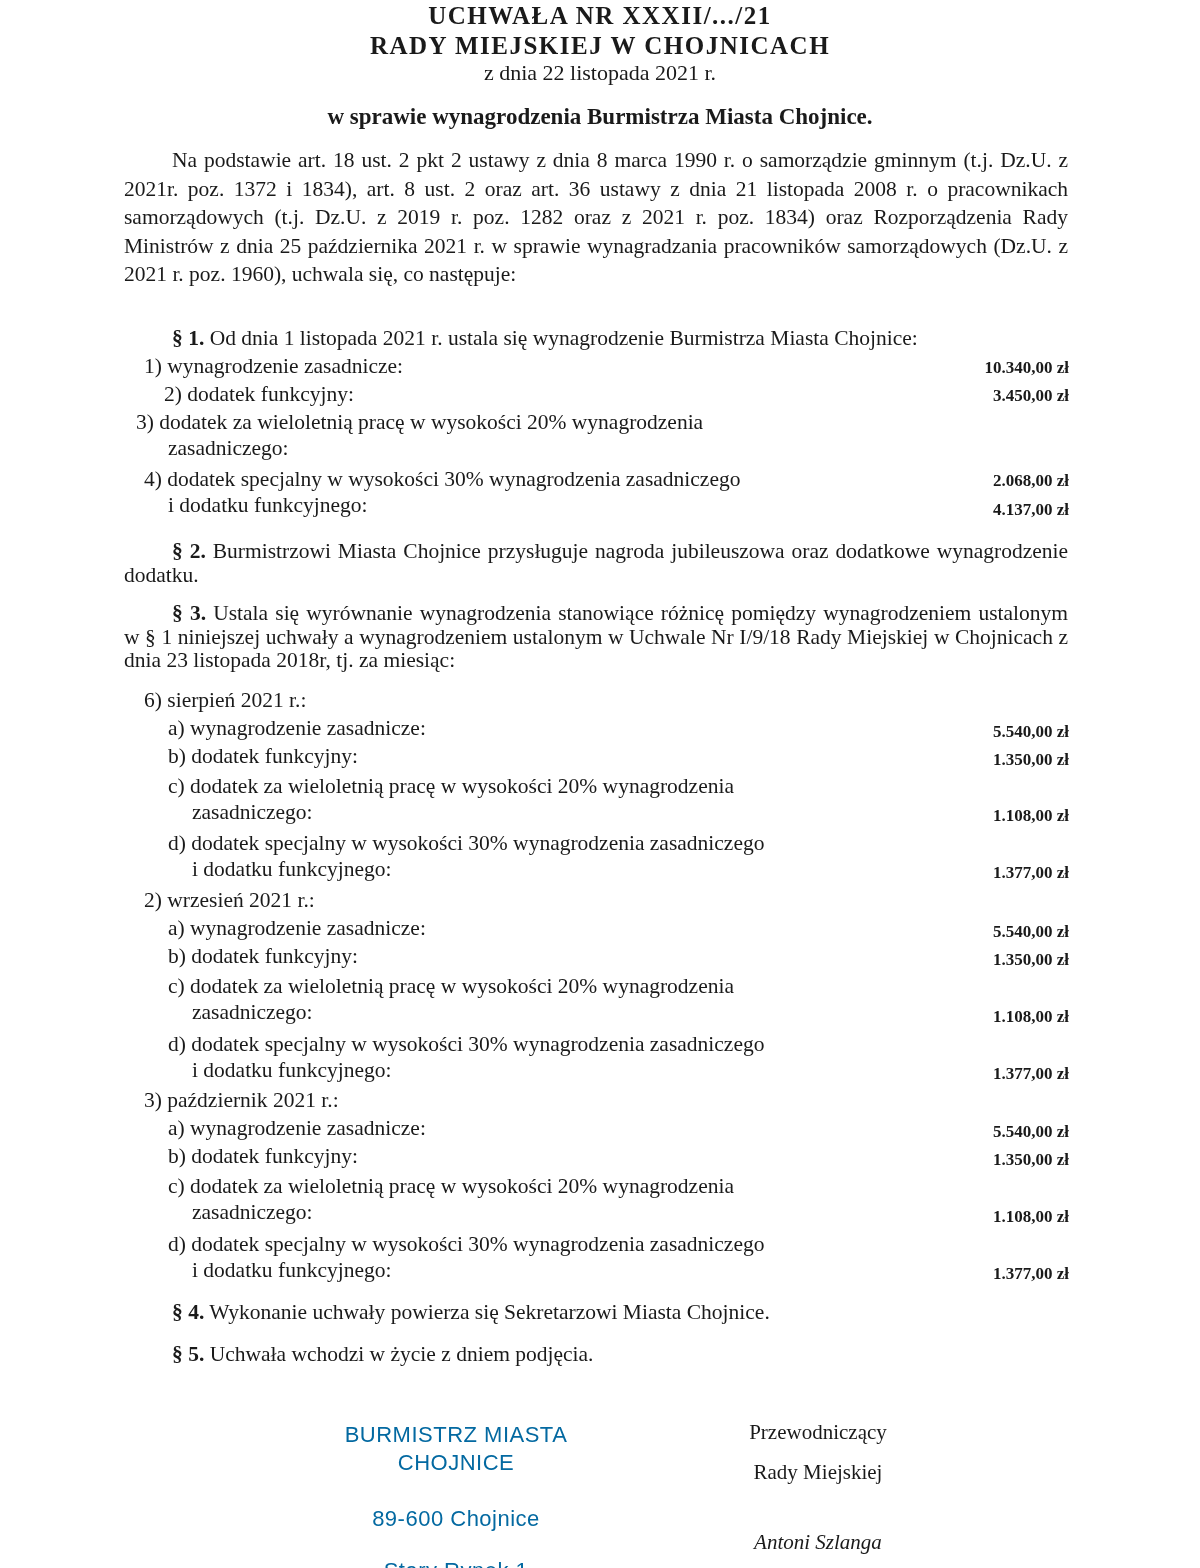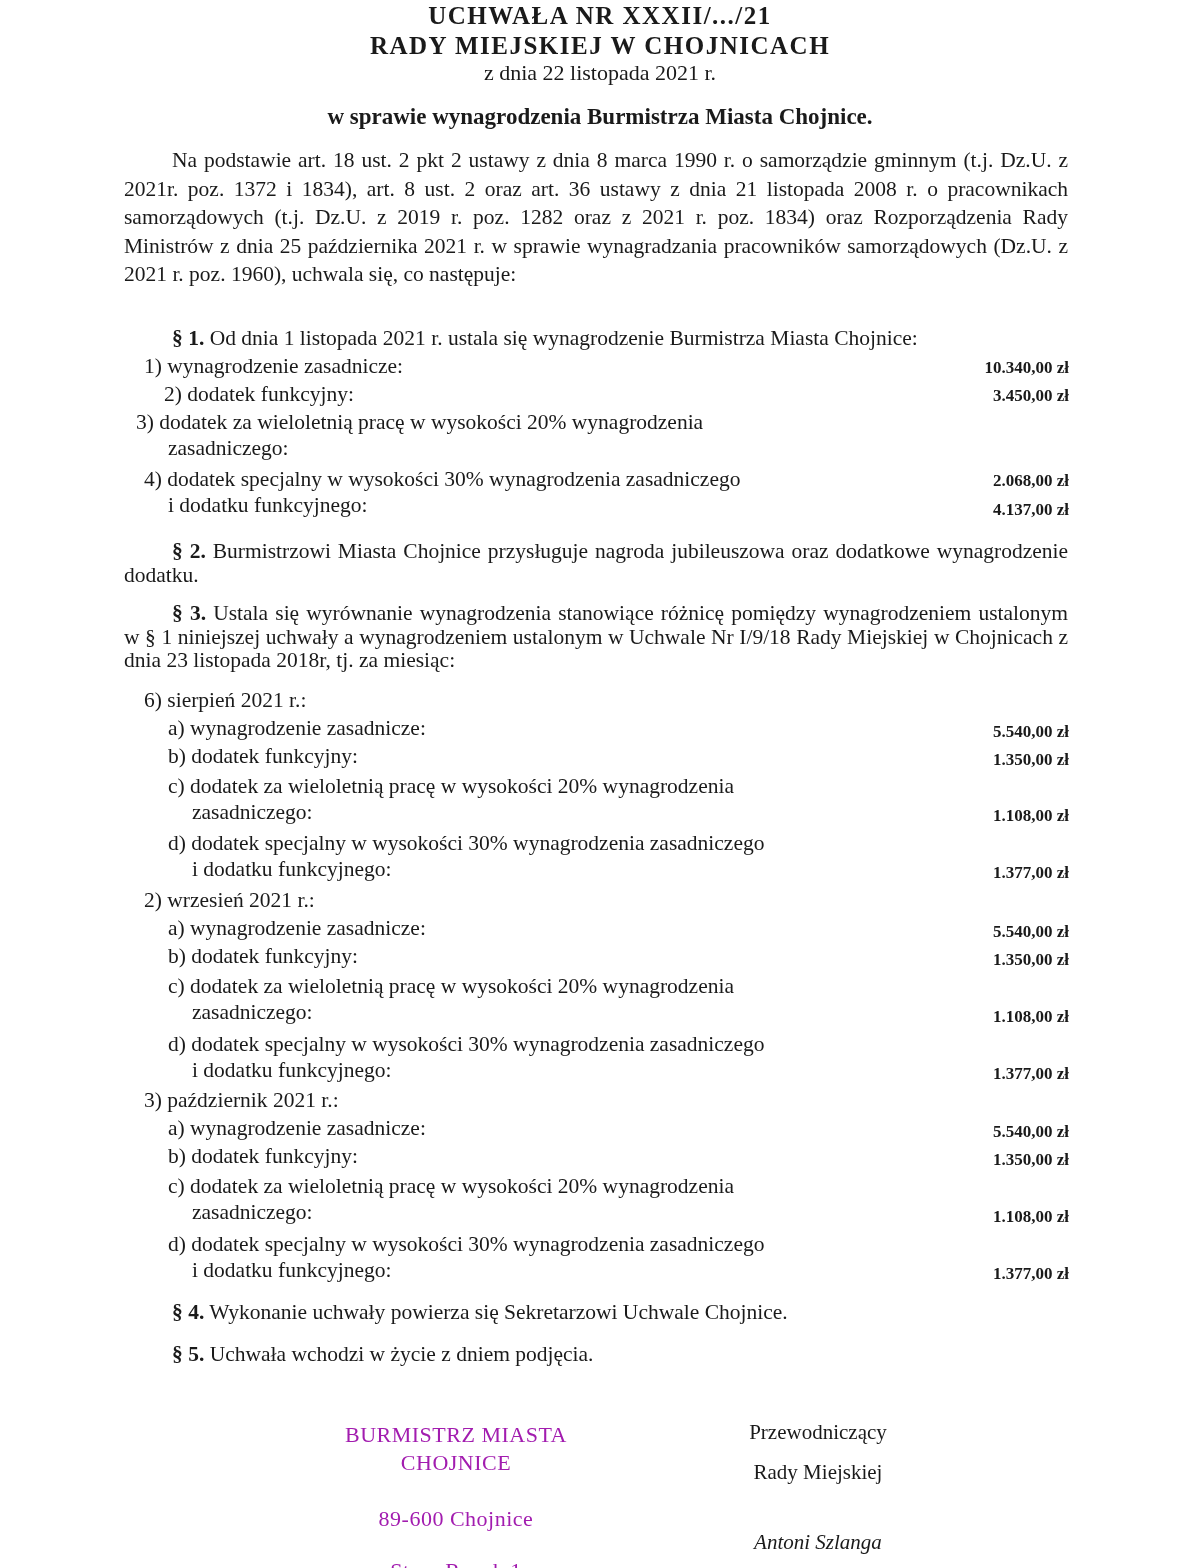--- a/index.html
+++ b/index.html
@@ -17,22 +17,22 @@
   .preamble {
     position: absolute; left: 124px; top: 146px; width: 944px;
     font-size: 21.5px; line-height: 28.5px; text-align: justify;
     text-indent: 48px;
   }
   .line { position: absolute; font-size: 21.5px; white-space: nowrap; }
   .amt { position: absolute; right: 131px; font-size: 17px; font-weight: bold; white-space: nowrap; text-align: right; }
   .para { position: absolute; left: 124px; width: 944px; font-size: 21.5px; line-height: 23.5px; text-align: justify; }
   .para .num { font-weight: bold; }
   .stamp {
-    position: absolute; font-family: Liberation Serif, serif;
-    color: #a21caf; font-size: 22px; text-align: center; white-space: nowrap;
+    position: absolute; font-family: Liberation Sans, sans-serif;
+    color: #0369a1; font-size: 22px; text-align: center; white-space: nowrap;
     letter-spacing: 0.5px;
   }
   .sig { position: absolute; font-size: 21px; text-align: center; white-space: nowrap; }
   .italic { font-style: italic; }
 </style>
 </head>
 <body>
 
 <div class="page">
 
@@ -99,21 +99,21 @@
   <div class="amt" style="top:1150px;">1.350,00 zł</div>
   <div class="line" style="left:168px; top:1174px;">c) dodatek za wieloletnią pracę w wysokości 20% wynagrodzenia</div>
   <div class="line" style="left:192px; top:1200px;">zasadniczego:</div>
   <div class="amt" style="top:1207px;">1.108,00 zł</div>
   <div class="line" style="left:168px; top:1232px;">d) dodatek specjalny w wysokości 30% wynagrodzenia zasadniczego</div>
   <div class="line" style="left:192px; top:1258px;">i dodatku funkcyjnego:</div>
   <div class="amt" style="top:1264px;">1.377,00 zł</div>
 
   <div class="line" style="left:172px; top:1300px;">
     <b>§ 4.</b>
-    <span>Wykonanie uchwały powierza się Sekretarzowi Uchwale Chojnice.</span>
+    <span>Wykonanie uchwały powierza się Sekretarzowi Miasta Chojnice.</span>
   </div>
   <div class="line" style="left:172px; top:1342px;">
     <b>§ 5.</b>
     <span>Uchwała wchodzi w życie z dniem podjęcia.</span>
   </div>
 
   <div class="stamp" style="left:318px; top:1422px; width:276px;">BURMISTRZ MIASTA</div>
   <div class="stamp" style="left:318px; top:1450px; width:276px;">CHOJNICE</div>
   <div class="stamp" style="left:318px; top:1558px; width:276px;">Stary Rynek 1</div>
   <div class="stamp" style="left:318px; top:1506px; width:276px;">89-600 Chojnice</div>

